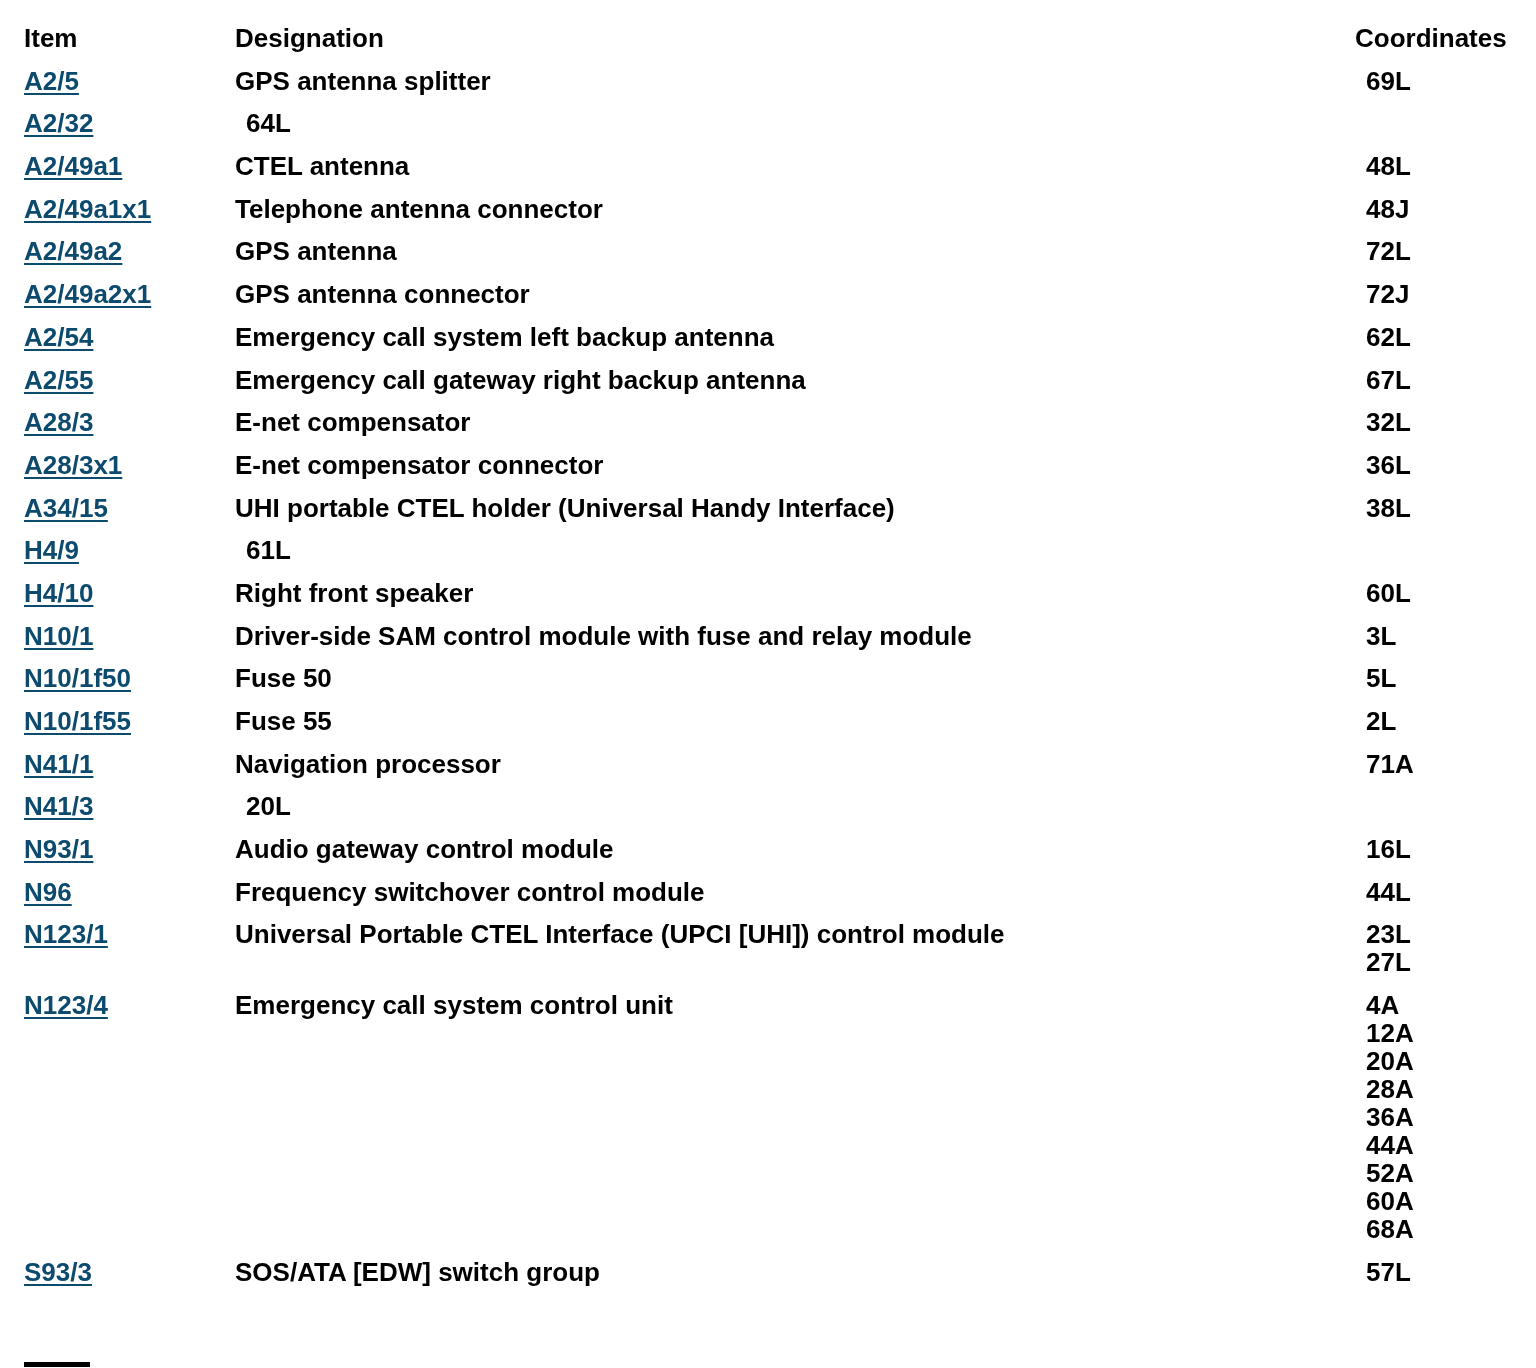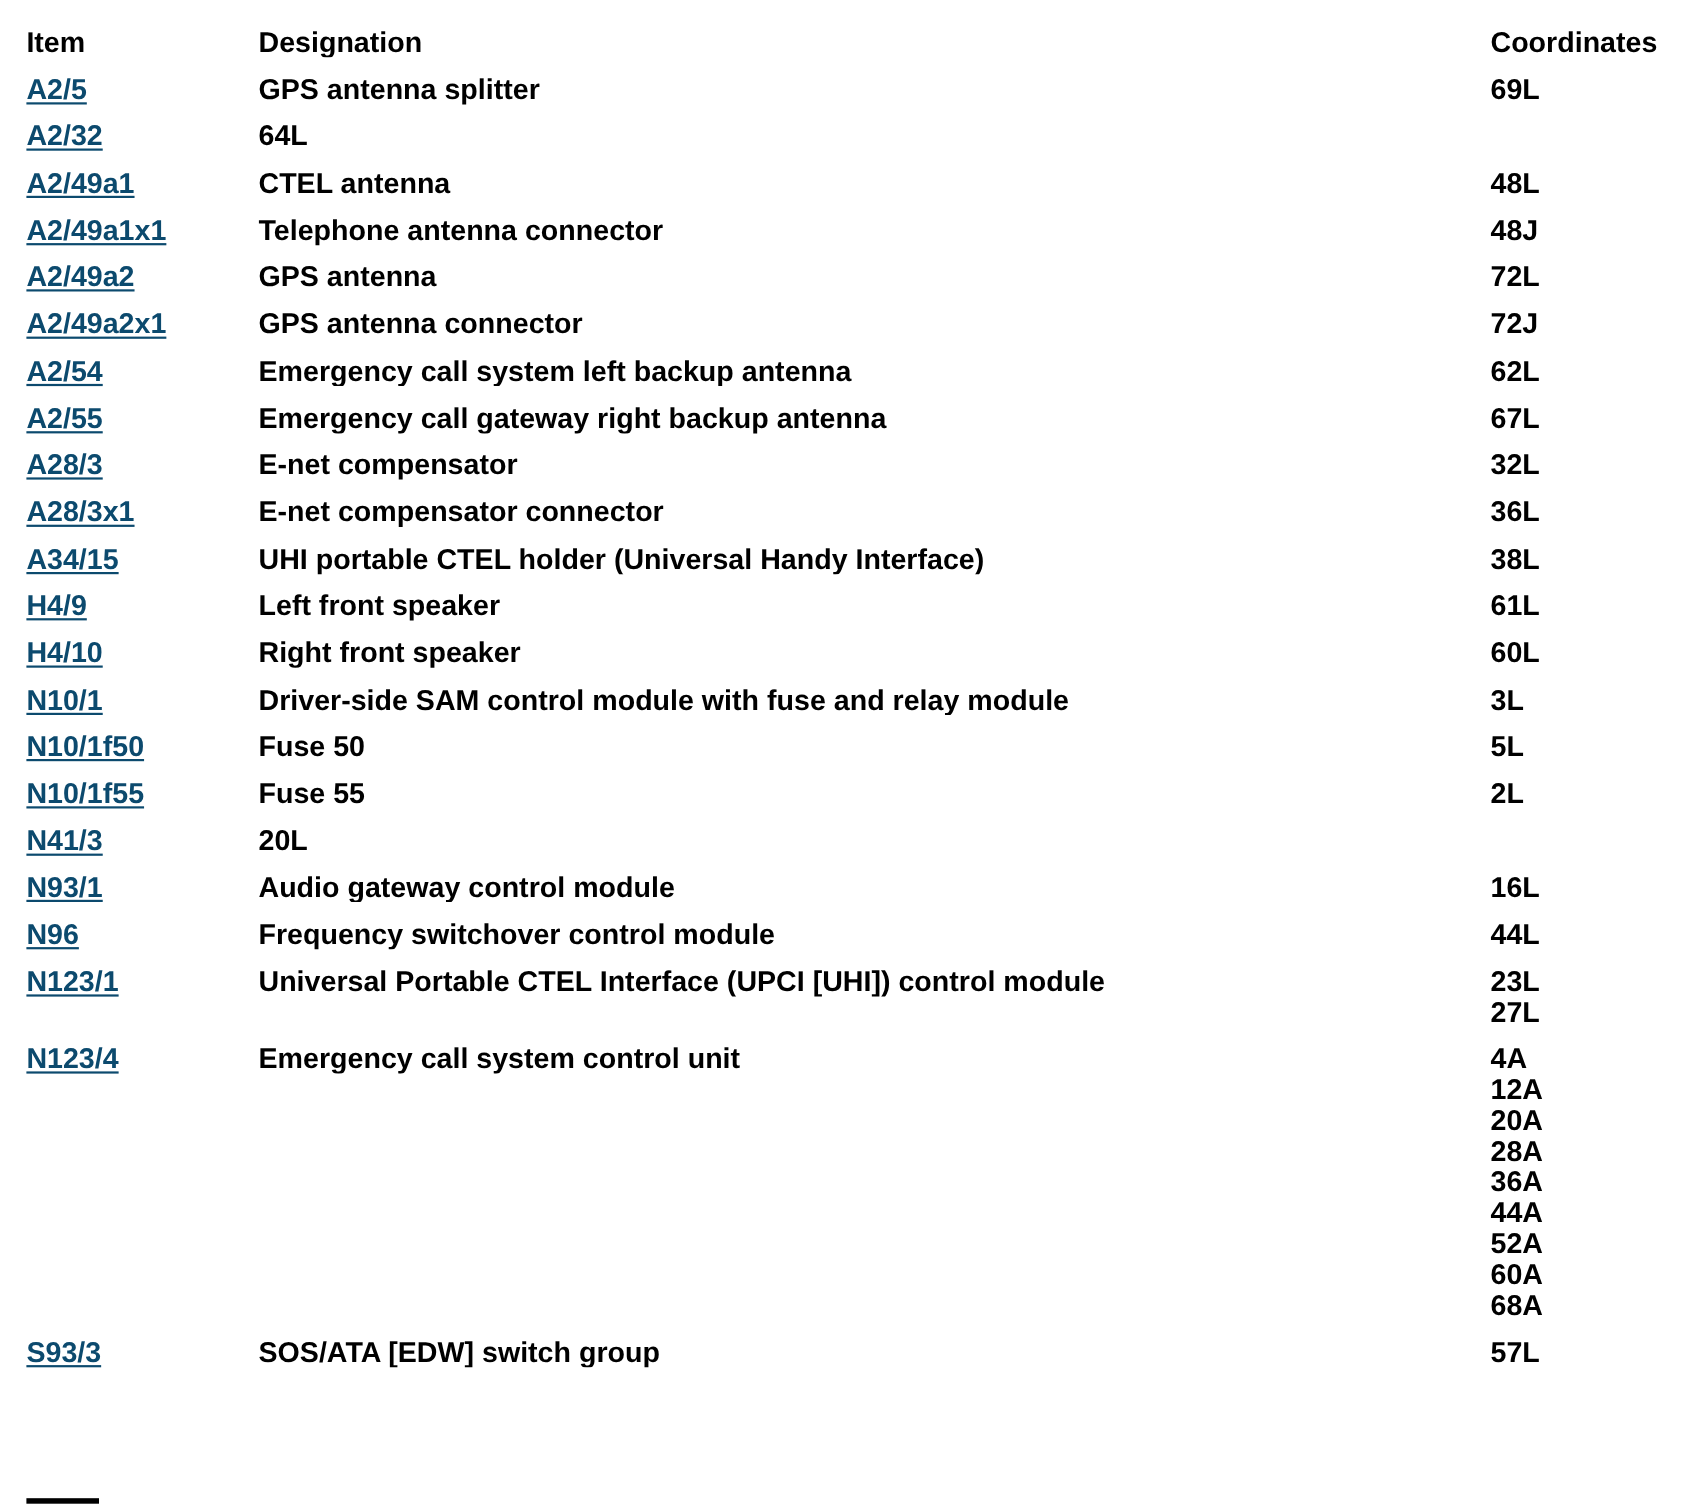--- a/index.html
+++ b/index.html
@@ -46,20 +46,21 @@
   .item-link {
     color: #0c4a6e;
     text-decoration: underline;
     text-decoration-thickness: 2px;
     text-underline-offset: 3px;
     cursor: pointer;
   }
   .coord-line {
     display: block;
     line-height: 28px;
+    margin-left: 11px;
   }
   .clip-fragment {
     position: absolute;
     left: 24px;
     top: 1362px;
     width: 66px;
     height: 5px;
     background: #000000;
   }
 </style>
@@ -146,21 +147,20 @@
       </div>
       <div class="row">
         <div class="col-item"><span class="item-link">A34/15</span></div>
         <div class="col-desig">UHI portable CTEL holder (Universal Handy Interface)</div>
         <div class="col-coord">
           <div class="coord-line">38L</div>
         </div>
       </div>
       <div class="row">
         <div class="col-item"><span class="item-link">H4/9</span></div>
-        <div class="col-desig">Left front speaker</div>
         <div class="col-coord">
           <div class="coord-line">61L</div>
         </div>
       </div>
       <div class="row">
         <div class="col-item"><span class="item-link">H4/10</span></div>
         <div class="col-desig">Right front speaker</div>
         <div class="col-coord">
           <div class="coord-line">60L</div>
         </div>
@@ -177,20 +177,27 @@
         <div class="col-desig">Fuse 50</div>
         <div class="col-coord">
           <div class="coord-line">5L</div>
         </div>
       </div>
       <div class="row">
         <div class="col-item"><span class="item-link">N10/1f55</span></div>
         <div class="col-desig">Fuse 55</div>
         <div class="col-coord">
           <div class="coord-line">2L</div>
+        </div>
+      </div>
+      <div class="row">
+        <div class="col-item"><span class="item-link">N41/1</span></div>
+        <div class="col-desig">Navigation processor</div>
+        <div class="col-coord">
+          <div class="coord-line">71A</div>
         </div>
       </div>
       <div class="row">
         <div class="col-item"><span class="item-link">N41/3</span></div>
         <div class="col-coord">
           <div class="coord-line">20L</div>
         </div>
       </div>
       <div class="row">
         <div class="col-item"><span class="item-link">N93/1</span></div>

